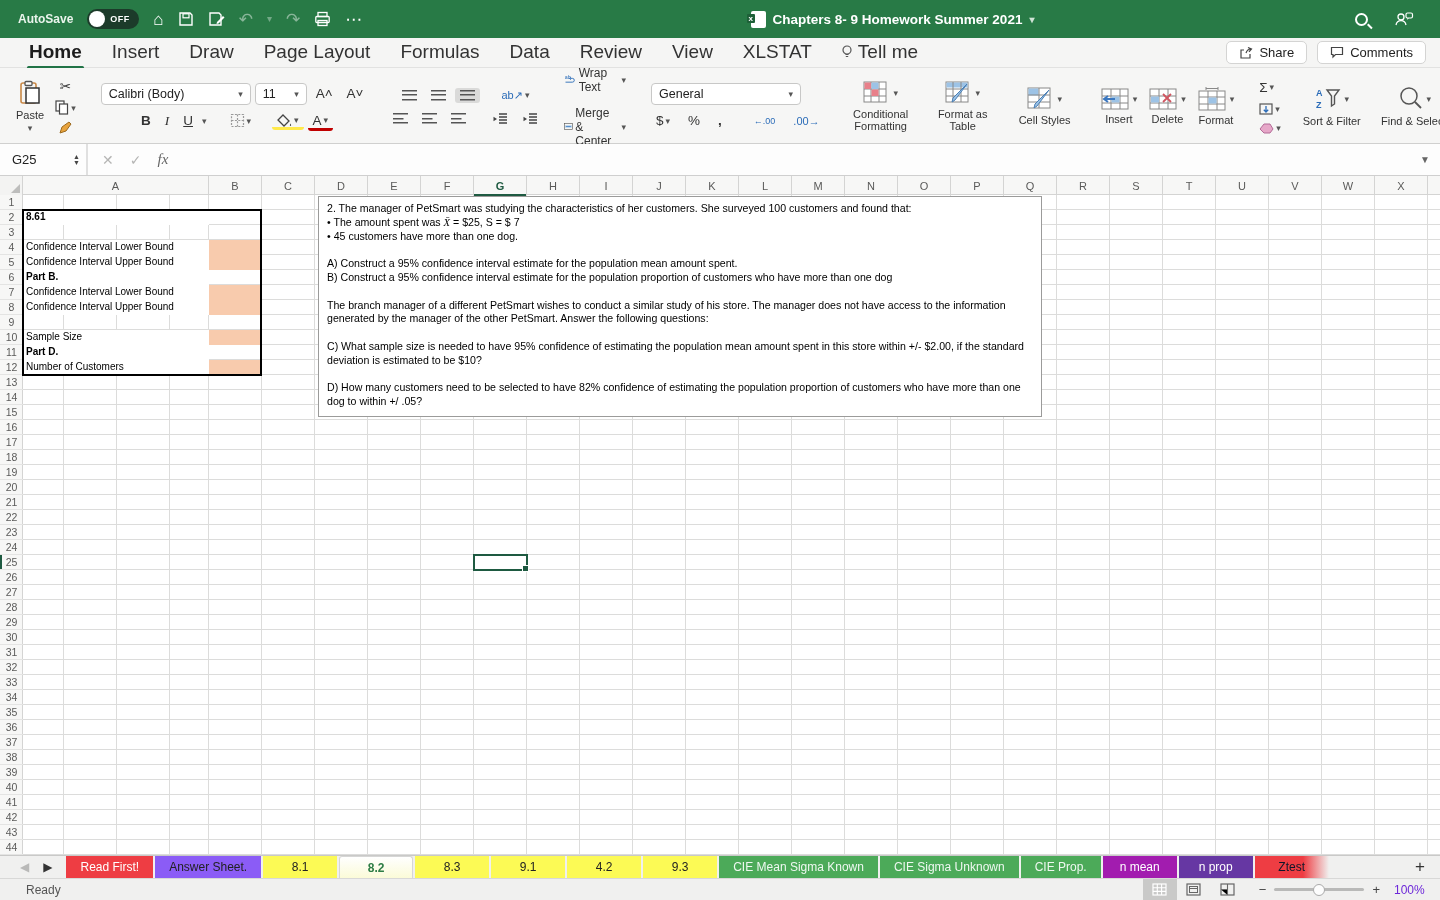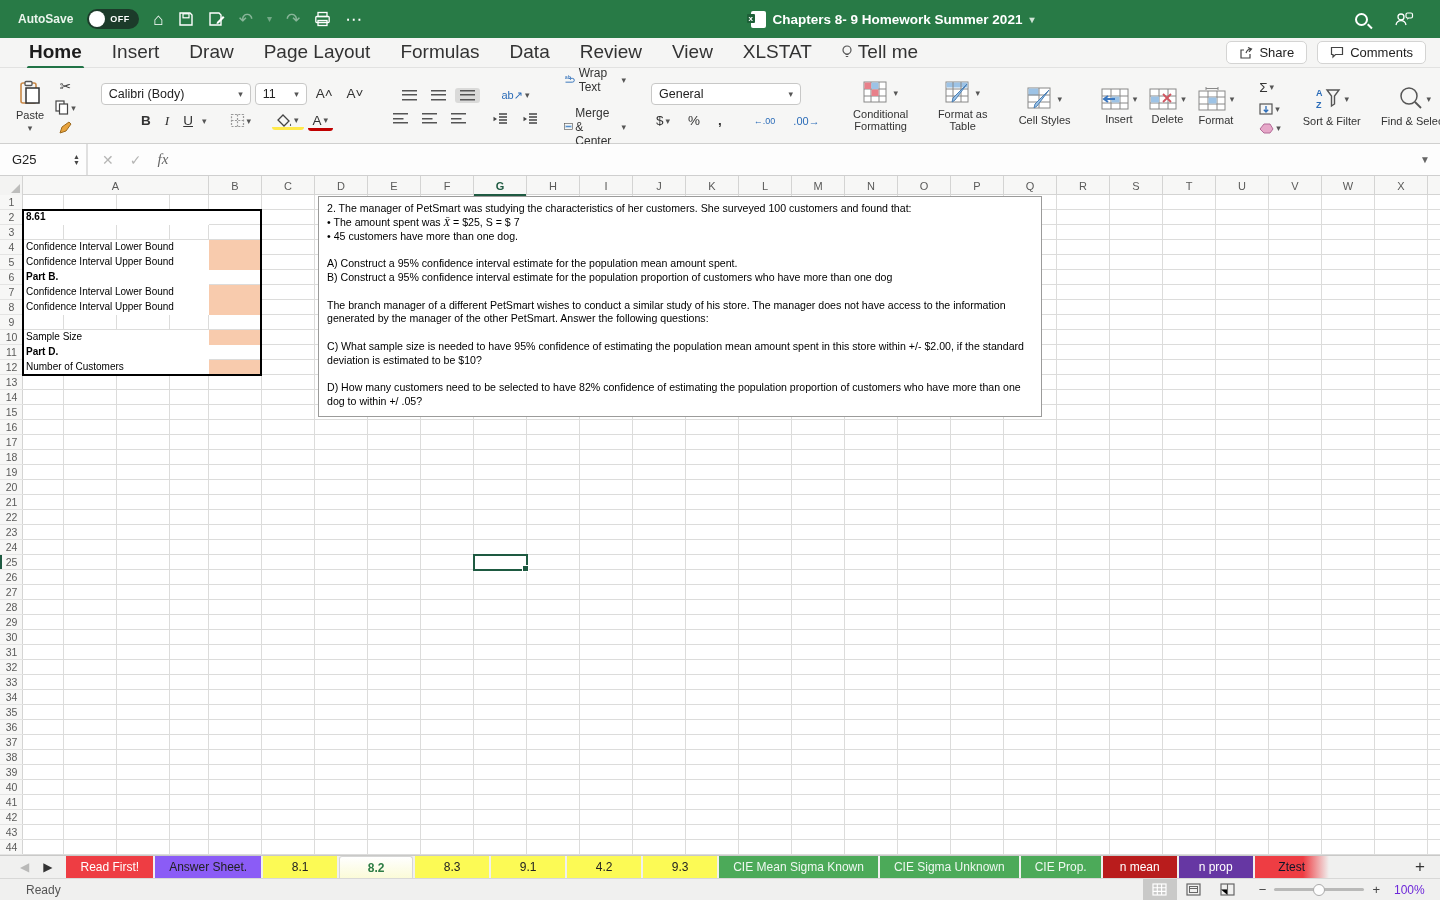--- a/index.html
+++ b/index.html
@@ -658,21 +658,21 @@
         <span class="stab" style="background: #8b5cf6; color: rgb(34, 34, 34);">Answer Sheet.</span>
         <span class="stab" style="background: rgb(252, 250, 85); color: rgb(34, 34, 34);">8.1</span>
         <span class="stab active" style="color: rgb(46, 125, 70);">8.2</span>
         <span class="stab" style="background: rgb(252, 250, 85); color: rgb(34, 34, 34);">8.3</span>
         <span class="stab" style="background: rgb(252, 250, 85); color: rgb(34, 34, 34);">9.1</span>
         <span class="stab" style="background: rgb(252, 250, 85); color: rgb(34, 34, 34);">4.2</span>
         <span class="stab" style="background: rgb(252, 250, 85); color: rgb(34, 34, 34);">9.3</span>
         <span class="stab" style="background: rgb(76, 170, 89); color: rgb(238, 248, 240);">CIE Mean Sigma Known</span>
         <span class="stab" style="background: rgb(76, 170, 89); color: rgb(238, 248, 240);">CIE Sigma Unknown</span>
         <span class="stab" style="background: rgb(76, 170, 89); color: rgb(238, 248, 240);">CIE Prop.</span>
-        <span class="stab" style="background: #b91c1c; color: rgb(255, 255, 255);">n mean</span>
+        <span class="stab" style="background: #a21caf; color: rgb(255, 255, 255);">n mean</span>
         <span class="stab" style="background: rgb(102, 55, 163); color: rgb(255, 255, 255);">n prop</span>
         <span class="stab faded" style="background: rgb(238, 61, 67); color: #0f172a;">Ztest</span>
       </div>
     <span class="addsheet">+</span>
   </div>
 
   <div class="statusbar">
     <span class="status-left">Ready</span>
     <div class="views">
       <span class="viewbtn sel">

